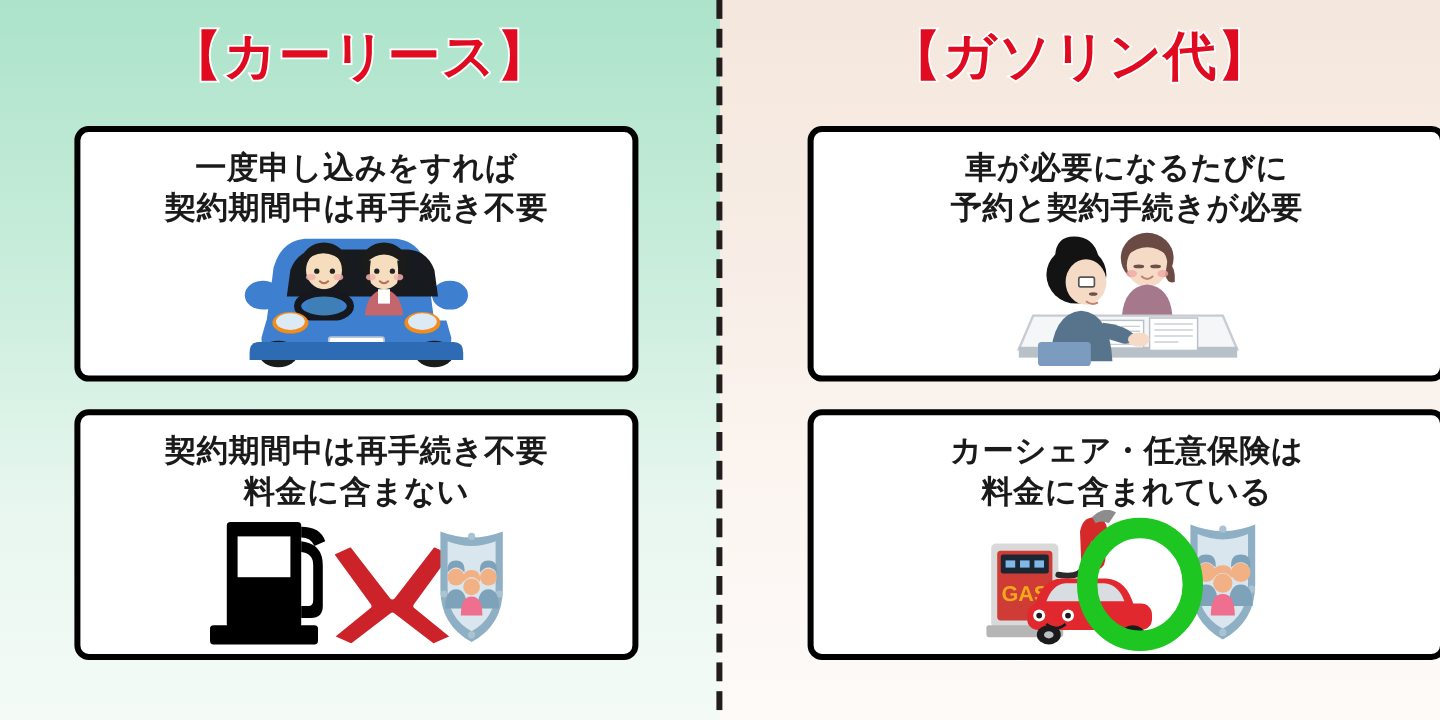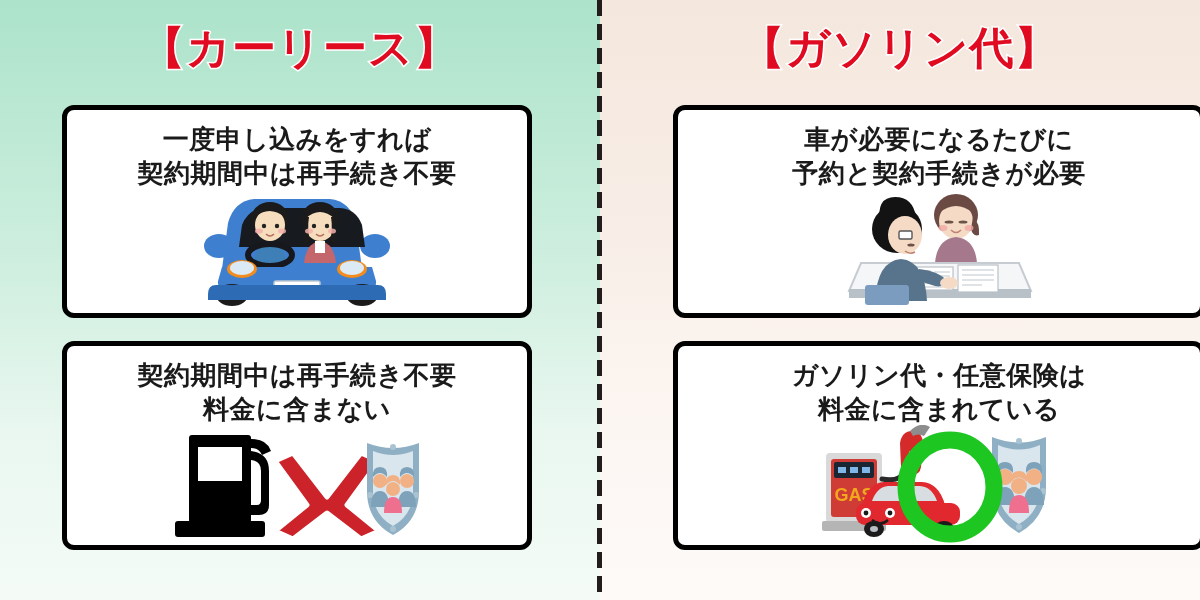--- a/index.html
+++ b/index.html
@@ -247,21 +247,21 @@
             <path d="M36 112 q2 -40 26 -42 q24 2 26 42z" fill="#58748c"></path>
             <path d="M80 80 q20 2 28 12 q-4 7 -12 5 q-10 -3 -18 -6z" fill="#58748c"></path>
             <ellipse cx="110" cy="94" rx="9" ry="6" fill="#f5dbc6"></ellipse>
             <rect x="26" y="96" width="44" height="20" rx="3" fill="#7c9cbf"></rect>
           </g>
         </svg>
       </div>
     </div>
 
     <div class="card bottom">
-      <div class="card-text">ガソリン代・任意保険は
+      <div class="card-text">カーシェア・任意保険は
 料金に含まれている</div>
       <div class="art">
         <svg width="250" height="118" viewBox="0 0 250 118">
 
           <g>
             <rect x="12" y="28" width="56" height="70" rx="4" fill="#d9d9d9"></rect>
             <rect x="17" y="34" width="46" height="58" rx="3" fill="#cf3b35"></rect>
             <rect x="20" y="37" width="40" height="16" rx="2" fill="#1b2633"></rect>
             <rect x="24" y="42" width="8" height="6" fill="#7fb7e8"></rect>
             <rect x="36" y="42" width="8" height="6" fill="#7fb7e8"></rect>

